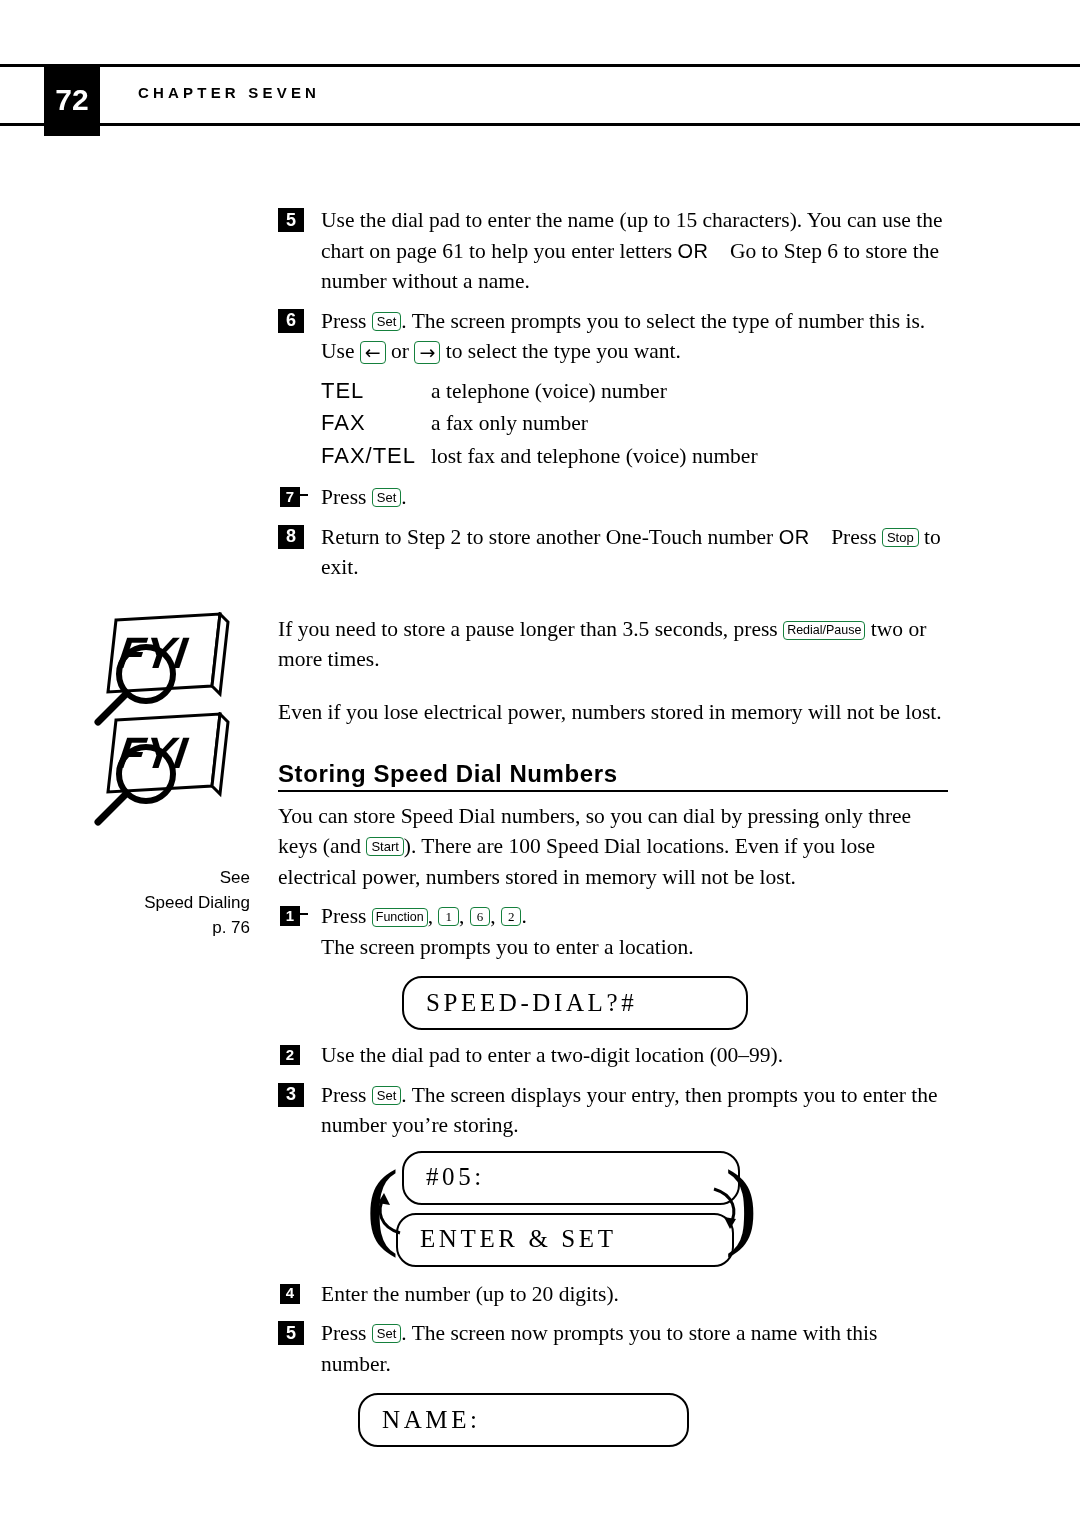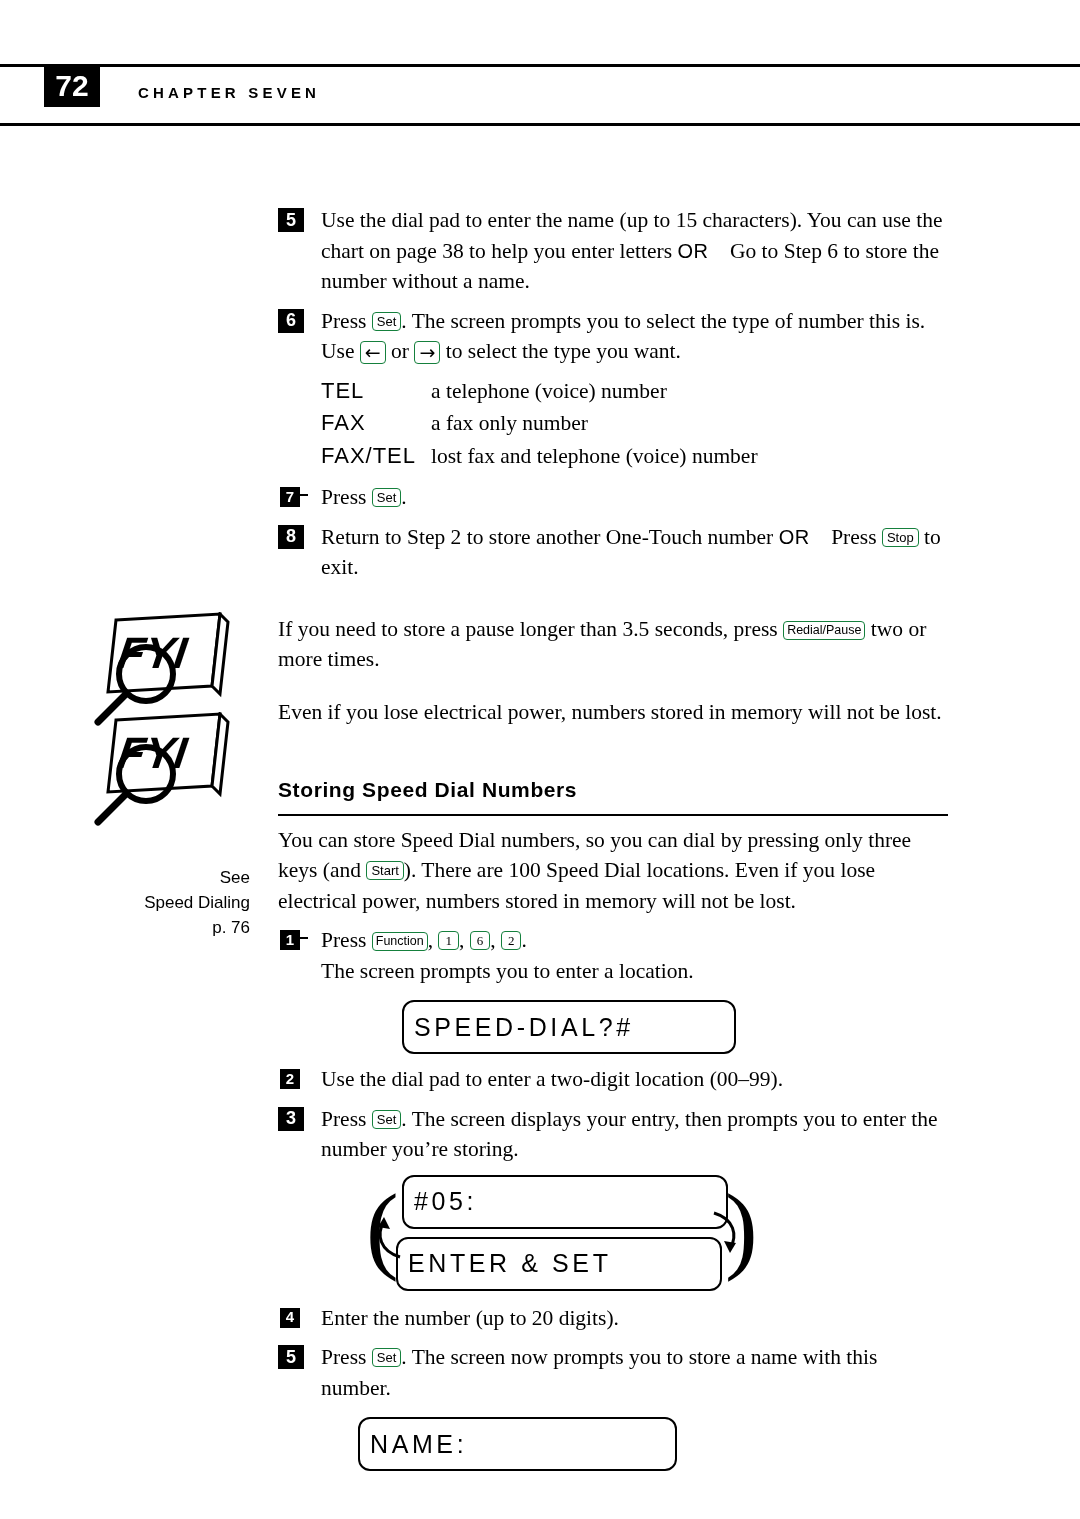--- a/index.html
+++ b/index.html
@@ -13,21 +13,21 @@
   }
   
   .header{
     position:absolute;left:0;top:64px;width:100%;height:56px;
   }
   .header-bar{
     position:absolute;left:0;top:0;width:1080px;height:56px;
     border-top:3px solid #000;border-bottom:3px solid #000;
   }
   .page-num-box{
-    position:absolute;left:44px;top:0;width:56px;height:43px;
+    position:absolute;left:44px;top:0;width:56px;height:72px;
     background:#000;color:#fff;
     font-family:"Liberation Sans", sans-serif;
     font-size:30px;font-weight:bold;
     display:flex;align-items:center;justify-content:center;
     letter-spacing:0px;
   }
   .chapter-label{
     position:absolute;left:138px;top:0;height:56px;
     display:flex;align-items:center;
     font-family:"Liberation Sans", sans-serif;
@@ -93,36 +93,36 @@
   .type-row{display:flex;align-items:baseline;margin-bottom:2px;}
   .type-key{
     font-family:"Liberation Sans", sans-serif;
     font-size:22px;letter-spacing:1px;
     width:110px;flex:none;
   }
   .type-desc{font-size:21.5px;}
 
   
   .section-head{
-    margin-top:48px;
-    font-family:"Liberation Sans", sans-serif;
-    font-size:21px;font-weight:bold;letter-spacing:0.6px;
-    padding-bottom:8px;
+    margin-top:32px;
+    font-family:"Liberation Sans", sans-serif;
+    font-size:24px;font-weight:bold;letter-spacing:0.6px;
+    padding-bottom:0;
     border-bottom:2.5px solid #000;
     width:670px;
   }
 
   
   .lcd-wrap{position:relative;margin:14px 0 10px 0;}
   .lcd{
-    border:2.5px solid #000;border-radius:12px;
+    border:2.5px solid #000;border-radius:20px;
     height:50px;
     display:flex;align-items:center;
-    padding-left:10px;
-    font-family:Liberation Sans, sans-serif;
+    padding-left:22px;
+    font-family:Liberation Serif, serif;
     font-size:25px;letter-spacing:3.6px;font-weight:500;
   }
   .lcd.w1{width:320px;margin-left:124px;}
   .lcd.w4{width:305px;margin-left:80px;}
 
   .toggle-group{position:relative;margin:10px 0 4px 0;height:124px;}
   .toggle-group .lcd{position:absolute;}
   .toggle-group .lcd.a{left:124px;top:0;width:312px;}
   .toggle-group .lcd.b{left:118px;top:62px;width:312px;}
   .paren{
@@ -182,21 +182,21 @@
       <circle cx="58" cy="62" r="27" fill="none" stroke="#000" stroke-width="6"></circle>
       <line x1="38" y1="82" x2="10" y2="110" stroke="#000" stroke-width="7" stroke-linecap="round"></line>
     </g>
   </svg>
 </div>
 
 <div class="content">
 
   <div class="step">
     <div class="step-num">5</div>
-    <div class="para"><span>Use the dial pad to enter the name (up to 15 characters). You can use the chart on page 38 to help you enter letters </span><span class="or-sans">OR</span>&nbsp;&nbsp;&nbsp;&nbsp;<span>Go to Step 6 to store the number without a name.</span></div>
+    <div class="para"><span>Use the dial pad to enter the name (up to 15 characters). You can use the chart on page 61 to help you enter letters </span><span class="or-sans">OR</span>&nbsp;&nbsp;&nbsp;&nbsp;<span>Go to Step 6 to store the number without a name.</span></div>
   </div>
 
   <div class="gap-s"></div>
 
   <div class="step">
     <div class="step-num">6</div>
     <div class="para"><span>Press </span><span class="key">Set</span><span>. The screen prompts you to select the type of number this is. Use </span><span class="key arrowkey">←</span><span> or </span><span class="key arrowkey">→</span><span> to select the type you want.</span></div>
   </div>
 
   <div class="gap-s"></div>

